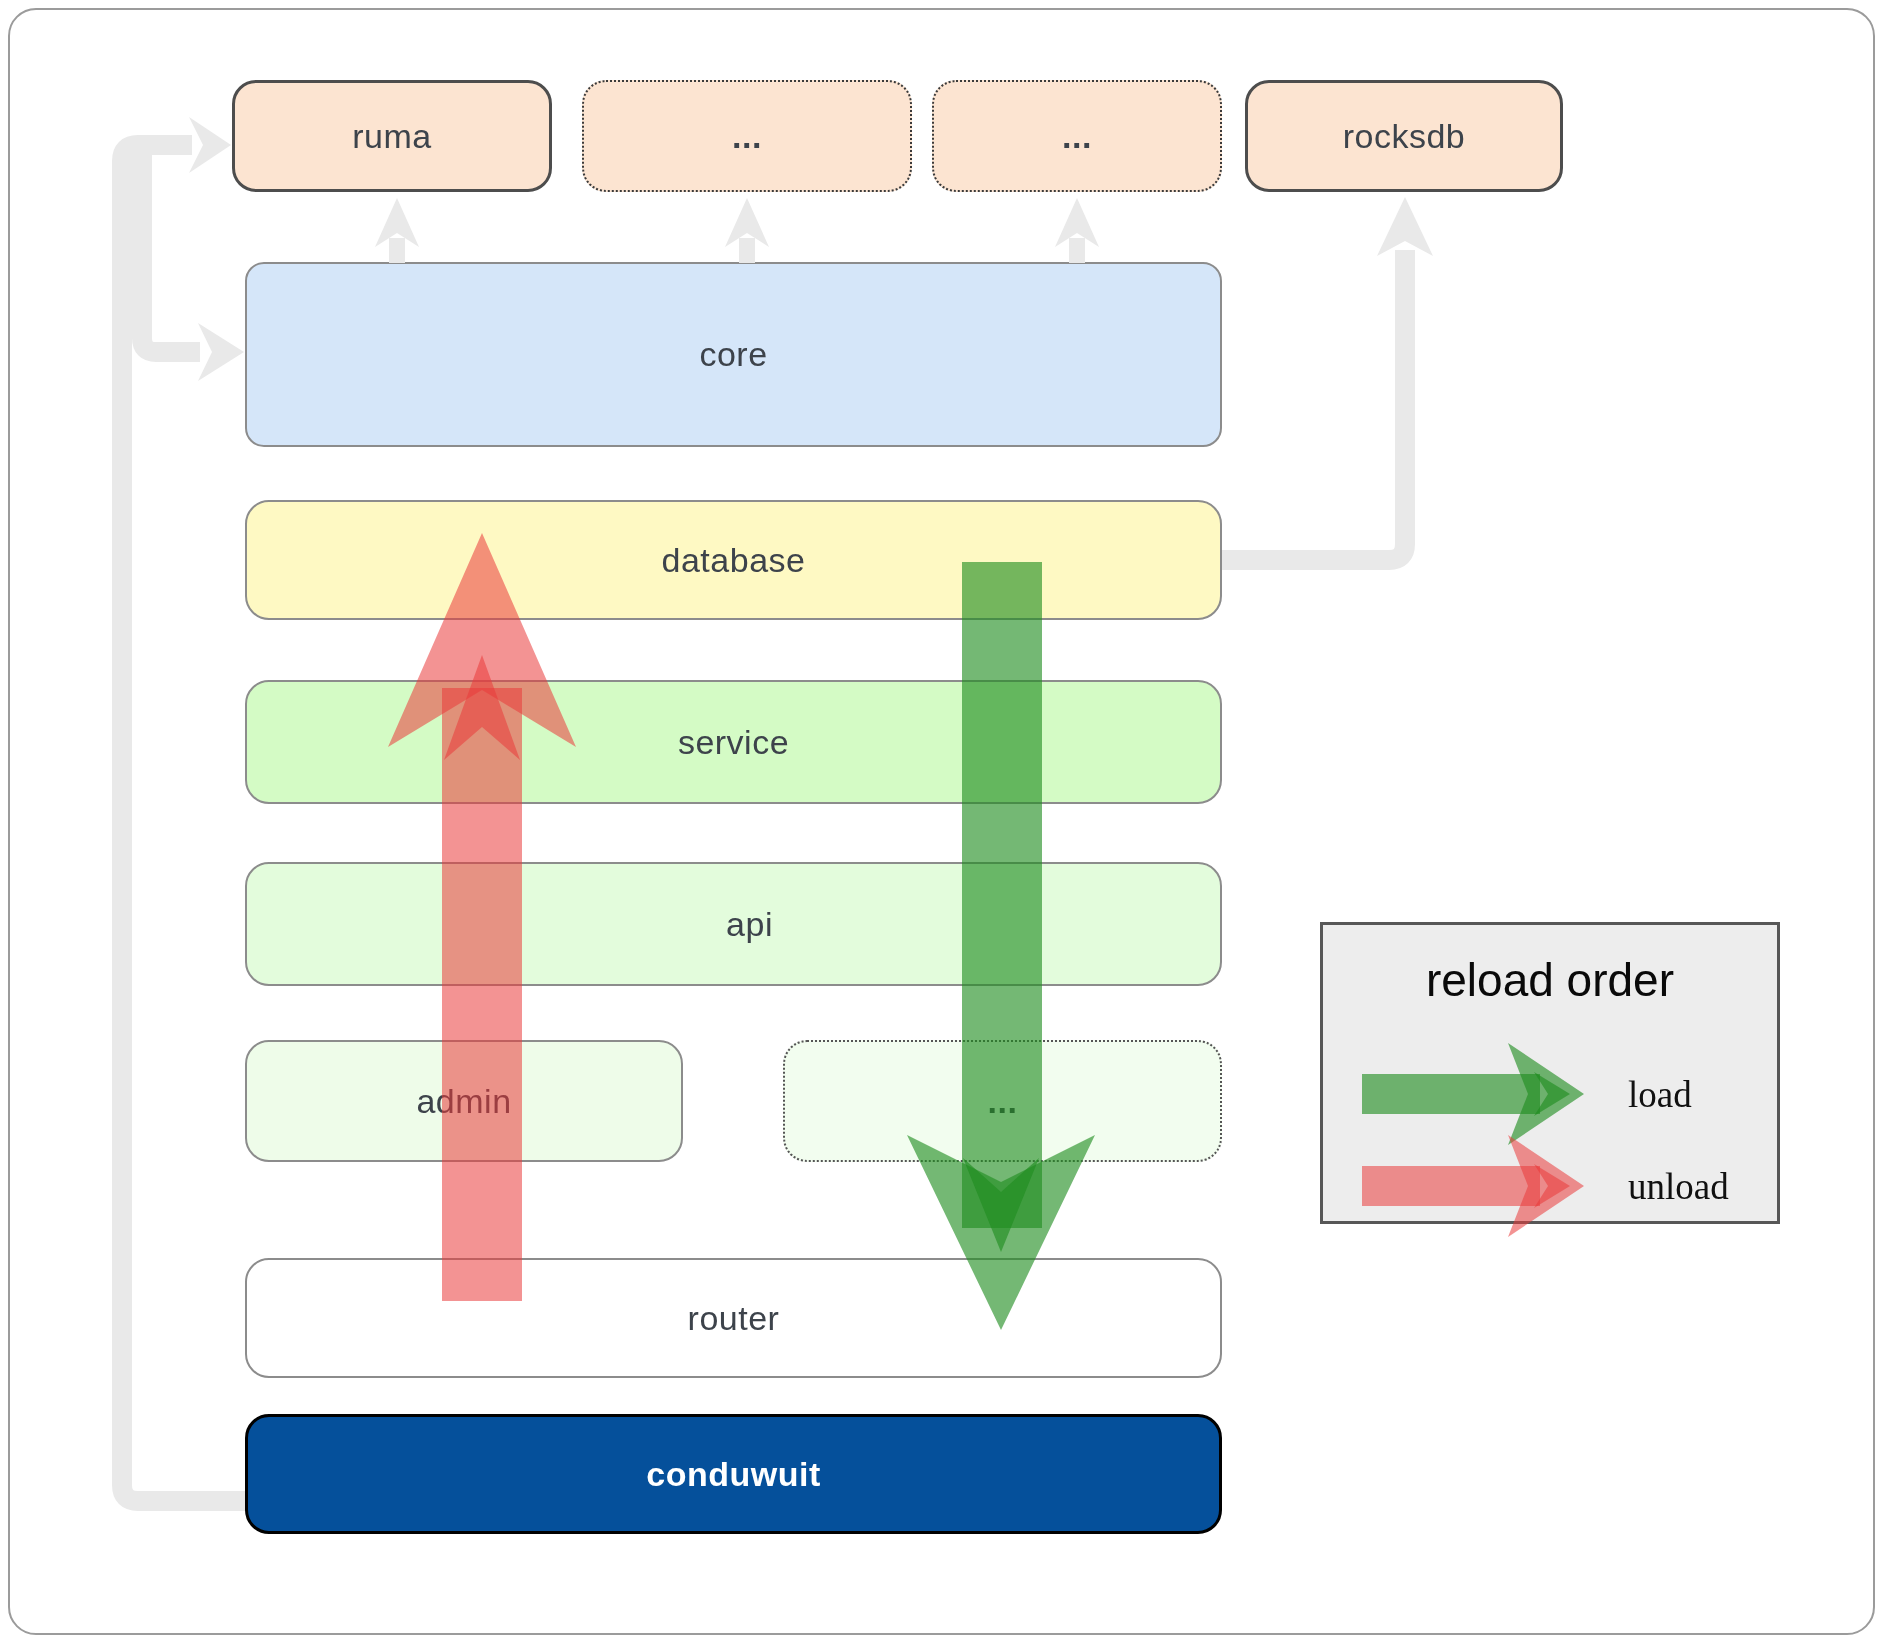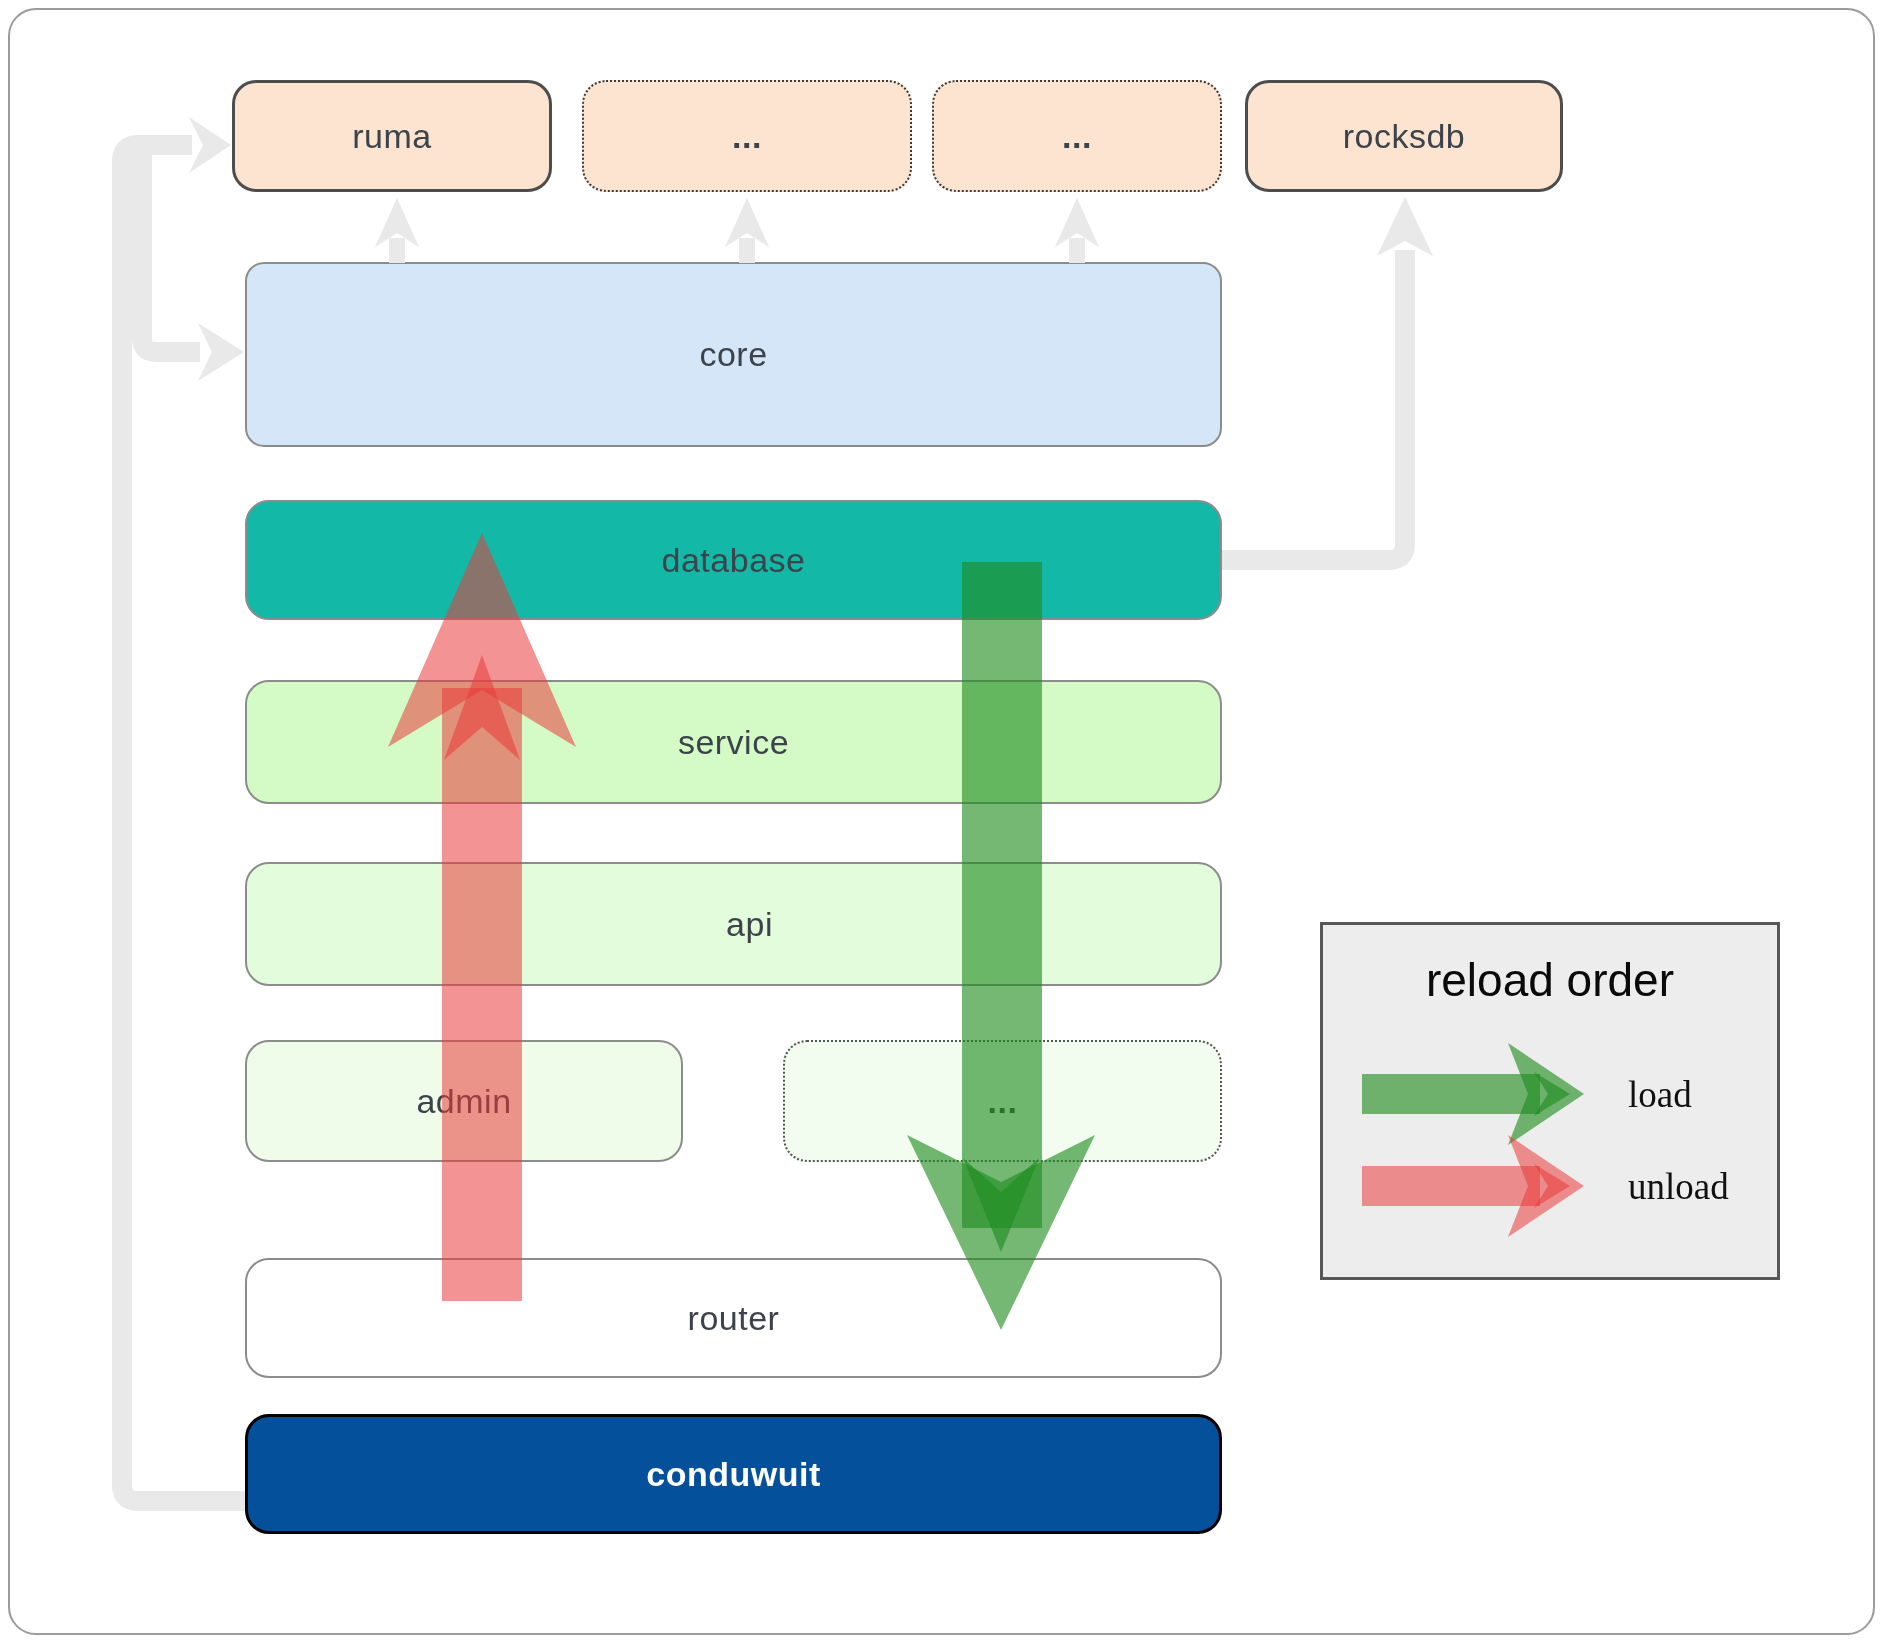--- a/index.html
+++ b/index.html
@@ -15,30 +15,30 @@
   .box{
     position:absolute;display:flex;align-items:center;justify-content:center;
     box-sizing:border-box;border-radius:24px;
     font-size:34px;color:#3d434b;letter-spacing:.5px;
   }
   .solid-dark{border:3px solid #4d4d4d;}
   .solid-gray{border:2px solid #8c8c8c;}
   .dotted{border:2px dotted #3a3a3a;}
   .peach{background:#fce4d1;}
   .blue{background:#d5e6f9;}
-  .green1{background:#14b8a6;}
+  .green1{background:#fef9c3;}
   .green2{background:#d4fbc5;}
   .green3{background:#e3fcdc;}
   .green4{background:#eefce9;}
   .green5{background:#f2fdef;}
   .white{background:#ffffff;margin-top:36px;}
   .navy{background:#05509b;border:3px solid #000000;color:#ffffff;font-weight:bold;}
   .dots{font-weight:bold;font-size:34px;}
   .legend-box{
-    position:absolute;left:1320px;top:922px;width:460px;height:358px;
+    position:absolute;left:1320px;top:922px;width:460px;height:302px;
     background:#ededed;border:3px solid #575757;box-sizing:border-box;
   }
   .legend-title{
     position:absolute;left:0;top:28px;width:100%;text-align:center;
     font-size:46px;color:#0a0a0a;
   }
   .legend-label{
     position:absolute;font-size:37px;color:#111111;line-height:1;font-family:Liberation Serif, serif;
   }
   .overlay{

